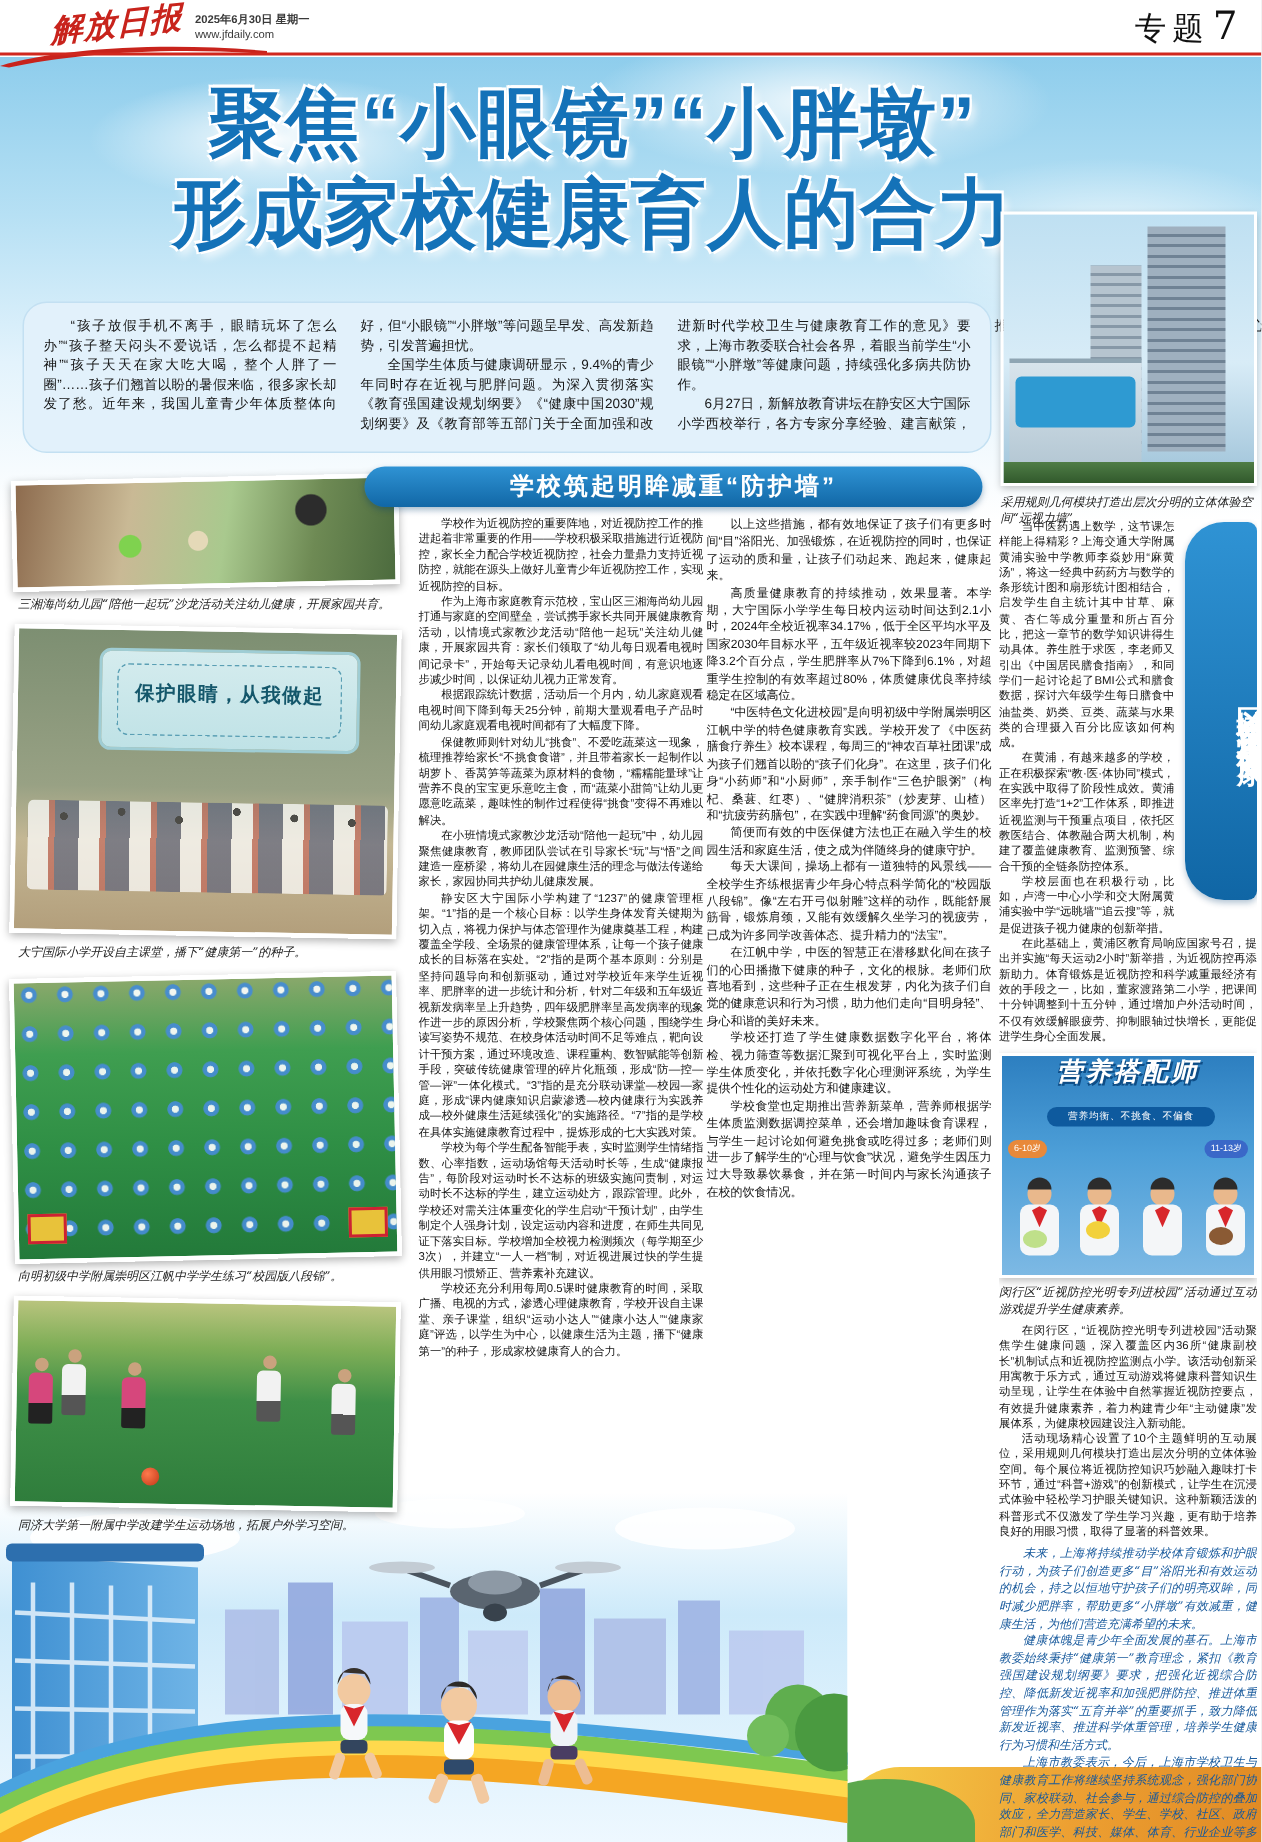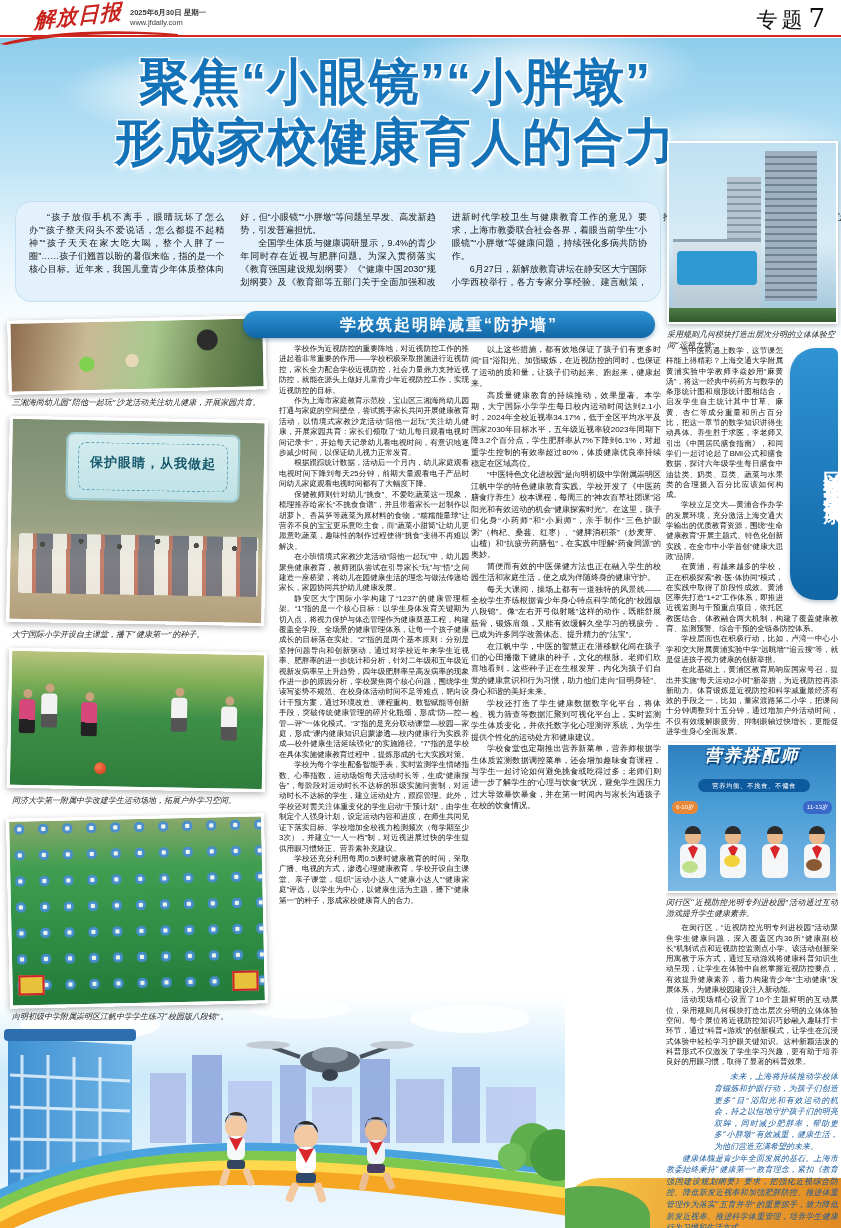--- a/index.html
+++ b/index.html
@@ -181,21 +181,21 @@
 
   <div class="sky"></div>
 
   <div class="headline">
     <div class="l">聚焦“小眼镜”“小胖墩”</div>
     <div class="l">形成家校健康育人的合力</div>
   </div>
   <div class="byline">文/ 龚洁芸</div>
 
   <div class="intro">
-    <p>“孩子放假手机不离手，眼睛玩坏了怎么办”“孩子整天闷头不爱说话，怎么都提不起精神”“孩子天天在家大吃大喝，整个人胖了一圈”……孩子们翘首以盼的暑假来临，指的是一个核心目标。近年来，我国儿童青少年体质整体向好，但“小眼镜”“小胖墩”等问题呈早发、高发新趋势，引发普遍担忧。</p>
+    <p>“孩子放假手机不离手，眼睛玩坏了怎么办”“孩子整天闷头不爱说话，怎么都提不起精神”“孩子天天在家大吃大喝，整个人胖了一圈”……孩子们翘首以盼的暑假来临，很多家长却发了愁。近年来，我国儿童青少年体质整体向好，但“小眼镜”“小胖墩”等问题呈早发、高发新趋势，引发普遍担忧。</p>
     <p>全国学生体质与健康调研显示，9.4%的青少年同时存在近视与肥胖问题。为深入贯彻落实《教育强国建设规划纲要》《“健康中国2030”规划纲要》及《教育部等五部门关于全面加强和改进新时代学校卫生与健康教育工作的意见》要求，上海市教委联合社会各界，着眼当前学生“小眼镜”“小胖墩”等健康问题，持续强化多病共防协作。</p>
     <p>6月27日，新解放教育讲坛在静安区大宁国际小学西校举行，各方专家分享经验、建言献策，推动全市中小学近视和肥胖防控工作深入人心。</p>
   </div>
 
   <div class="building">
     <div class="b-tower"></div>
     <div class="b-tower2"></div>
     <div class="b-school"></div>
     <div class="b-banner"></div>
     <div class="b-green"></div>
@@ -210,66 +210,65 @@
       <div class="photo-caption">三湘海尚幼儿园“陪他一起玩”沙龙活动关注幼儿健康，开展家园共育。</div>
     </div>
     <div class="fig">
       <div class="ph ph2 r2">
         <div class="screen">
           <div class="screen-inner">保护眼睛，从我做起</div>
         </div>
         <div class="kids-row"></div>
       </div>
       <div class="photo-caption">大宁国际小学开设自主课堂，播下“健康第一”的种子。</div>
+    </div>
+    <div class="fig">
+      <div class="ph ph3 r1">
+        <div class="flag" style="left:6px;"></div>
+        <div class="flag" style="right:6px;"></div>
+      </div>
+      <div class="photo-caption">向明初级中学附属崇明区江帆中学学生练习“校园版八段锦”。</div>
     </div>
     <div class="fig">
       <div class="ph ph4 r2">
         <div class="player pw" style="left:30px; top:42px;"></div>
         <div class="player pk" style="left:70px; top:50px;"></div>
         <div class="player pw" style="left:160px; top:44px;"></div>
         <div class="player pw" style="left:210px; top:52px;"></div>
         <div class="player pk" style="left:8px; top:48px;"></div>
         <div class="ball"></div>
       </div>
       <div class="photo-caption">同济大学第一附属中学改建学生运动场地，拓展户外学习空间。</div>
     </div>
-    <div class="fig">
-      <div class="ph ph3 r1">
-        <div class="flag" style="left:6px;"></div>
-        <div class="flag" style="right:6px;"></div>
-      </div>
-      <div class="photo-caption">向明初级中学附属崇明区江帆中学学生练习“校园版八段锦”。</div>
-    </div>
   </div>
 
   <div id="col1" class="bodycol">
     <p>学校作为近视防控的重要阵地，对近视防控工作的推进起着非常重要的作用——学校积极采取措施进行近视防控，家长全力配合学校近视防控，社会力量鼎力支持近视防控，就能在源头上做好儿童青少年近视防控工作，实现近视防控的目标。</p>
     <p>作为上海市家庭教育示范校，宝山区三湘海尚幼儿园打通与家庭的空间壁垒，尝试携手家长共同开展健康教育活动，以情境式家教沙龙活动“陪他一起玩”关注幼儿健康，开展家园共育：家长们领取了“幼儿每日观看电视时间记录卡”，开始每天记录幼儿看电视时间，有意识地逐步减少时间，以保证幼儿视力正常发育。</p>
     <p>根据跟踪统计数据，活动后一个月内，幼儿家庭观看电视时间下降到每天25分钟，前期大量观看电子产品时间幼儿家庭观看电视时间都有了大幅度下降。</p>
     <p>保健教师则针对幼儿“挑食”、不爱吃蔬菜这一现象，梳理推荐给家长“不挑食食谱”，并且带着家长一起制作以胡萝卜、香莴笋等蔬菜为原材料的食物，“糯糯能量球”让营养不良的宝宝更乐意吃主食，而“蔬菜小甜筒”让幼儿更愿意吃蔬菜，趣味性的制作过程使得“挑食”变得不再难以解决。</p>
     <p>在小班情境式家教沙龙活动“陪他一起玩”中，幼儿园聚焦健康教育，教师团队尝试在引导家长“玩”与“悟”之间建造一座桥梁，将幼儿在园健康生活的理念与做法传递给家长，家园协同共护幼儿健康发展。</p>
     <p>静安区大宁国际小学构建了“1237”的健康管理框架。“1”指的是一个核心目标：以学生身体发育关键期为切入点，将视力保护与体态管理作为健康奠基工程，构建覆盖全学段、全场景的健康管理体系，让每一个孩子健康成长的目标落在实处。“2”指的是两个基本原则：分别是坚持问题导向和创新驱动，通过对学校近年来学生近视率、肥胖率的进一步统计和分析，针对二年级和五年级近视新发病率呈上升趋势，四年级肥胖率呈高发病率的现象作进一步的原因分析，学校聚焦两个核心问题，围绕学生读写姿势不规范、在校身体活动时间不足等难点，靶向设计干预方案，通过环境改造、课程重构、数智赋能等创新手段，突破传统健康管理的碎片化瓶颈，形成“防—控—管—评”一体化模式。“3”指的是充分联动课堂—校园—家庭，形成“课内健康知识启蒙渗透—校内健康行为实践养成—校外健康生活延续强化”的实施路径。“7”指的是学校在具体实施健康教育过程中，提炼形成的七大实践对策。</p>
     <p>学校为每个学生配备智能手表，实时监测学生情绪指数、心率指数，运动场馆每天活动时长等，生成“健康报告”，每阶段对运动时长不达标的班级实施问责制，对运动时长不达标的学生，建立运动处方，跟踪管理。此外，学校还对需关注体重变化的学生启动“干预计划”，由学生制定个人强身计划，设定运动内容和进度，在师生共同见证下落实目标。学校增加全校视力检测频次（每学期至少3次），并建立“一人一档”制，对近视进展过快的学生提供用眼习惯矫正、营养素补充建议。</p>
     <p>学校还充分利用每周0.5课时健康教育的时间，采取广播、电视的方式，渗透心理健康教育，学校开设自主课堂、亲子课堂，组织“运动小达人”“健康小达人”“健康家庭”评选，以学生为中心，以健康生活为主题，播下“健康第一”的种子，形成家校健康育人的合力。</p>
   </div>
   <div id="col2" class="bodycol">
     <p>以上这些措施，都有效地保证了孩子们有更多时间“目”浴阳光、加强锻炼，在近视防控的同时，也保证了运动的质和量，让孩子们动起来、跑起来，健康起来。</p>
     <p>高质量健康教育的持续推动，效果显著。本学期，大宁国际小学学生每日校内运动时间达到2.1小时，2024年全校近视率34.17%，低于全区平均水平及国家2030年目标水平，五年级近视率较2023年同期下降3.2个百分点，学生肥胖率从7%下降到6.1%，对超重学生控制的有效率超过80%，体质健康优良率持续稳定在区域高位。</p>
-    <p>“中医特色文化进校园”是向明初级中学附属崇明区江帆中学的特色健康教育实践。学校开发了《中医药膳食疗养生》校本课程，每周三的“神农百草社团课”浴阳光和有效运动的机会“健康探索时光”。在这里，孩子们化身“小药师”和“小厨师”，亲手制作“三色护眼粥”（枸杞、桑葚、红枣）、“健脾消积茶”（炒麦芽、山楂）和“抗疲劳药膳包”，在实践中理解“药食同源”的奥妙。</p>
+    <p>“中医特色文化进校园”是向明初级中学附属崇明区江帆中学的特色健康教育实践。学校开发了《中医药膳食疗养生》校本课程，每周三的“神农百草社团课”成为孩子们翘首以盼的“孩子们化身”。在这里，孩子们化身“小药师”和“小厨师”，亲手制作“三色护眼粥”（枸杞、桑葚、红枣）、“健脾消积茶”（炒麦芽、山楂）和“抗疲劳药膳包”，在实践中理解“药食同源”的奥妙。</p>
     <p>简便而有效的中医保健方法也正在融入学生的校园生活和家庭生活，使之成为伴随终身的健康守护。</p>
     <p>每天大课间，操场上都有一道独特的风景线——全校学生齐练根据青少年身心特点科学简化的“校园版八段锦”。像“左右开弓似射雕”这样的动作，既能舒展筋骨，锻炼肩颈，又能有效缓解久坐学习的视疲劳，已成为许多同学改善体态、提升精力的“法宝”。</p>
     <p>在江帆中学，中医的智慧正在潜移默化间在孩子们的心田播撒下健康的种子，文化的根脉。老师们欣喜地看到，这些种子正在生根发芽，内化为孩子们自觉的健康意识和行为习惯，助力他们走向“目明身轻”、身心和谐的美好未来。</p>
     <p>学校还打造了学生健康数据数字化平台，将体检、视力筛查等数据汇聚到可视化平台上，实时监测学生体质变化，并依托数字化心理测评系统，为学生提供个性化的运动处方和健康建议。</p>
     <p>学校食堂也定期推出营养新菜单，营养师根据学生体质监测数据调控菜单，还会增加趣味食育课程，与学生一起讨论如何避免挑食或吃得过多；老师们则进一步了解学生的“心理与饮食”状况，避免学生因压力过大导致暴饮暴食，并在第一时间内与家长沟通孩子在校的饮食情况。</p>
   </div>
 
   <div class="rightcol">
     <div class="vbanner">区域协作关注学生体质健康</div>
     <p>当中医药遇上数学，这节课怎样能上得精彩？上海交通大学附属黄浦实验中学教师李焱妙用“麻黄汤”，将这一经典中药药方与数学的条形统计图和扇形统计图相结合，启发学生自主统计其中甘草、麻黄、杏仁等成分重量和所占百分比，把这一章节的数学知识讲得生动具体。养生胜于求医，李老师又引出《中国居民膳食指南》，和同学们一起讨论起了BMI公式和膳食数据，探讨六年级学生每日膳食中油盐类、奶类、豆类、蔬菜与水果类的合理摄入百分比应该如何构成。</p>
-    <p>学校立足交大—黄浦合作办学的发展环境，充分激活上海交通大学输出的优质教育资源，围绕“生命健康教育”开展主题式、特色化创新实践，在全市中小学首创“健康大思政”品牌。</p>
     <p>在黄浦，有越来越多的学校，正在积极探索“教·医·体协同”模式，在实践中取得了阶段性成效。黄浦区率先打造“1+2”工作体系，即推进近视监测与干预重点项目，依托区教医结合、体教融合两大机制，构建了覆盖健康教育、监测预警、综合干预的全链条防控体系。</p>
     <p>学校层面也在积极行动，比如，卢湾一中心小学和交大附属黄浦实验中学“远眺墙”“追云搜”等，就是促进孩子视力健康的创新举措。</p>
     <p>在此基础上，黄浦区教育局响应国家号召，提出并实施“每天运动2小时”新举措，为近视防控再添新助力。体育锻炼是近视防控和科学减重最经济有效的手段之一，比如，董家渡路第二小学，把课间十分钟调整到十五分钟，通过增加户外活动时间，不仅有效缓解眼疲劳、抑制眼轴过快增长，更能促进学生身心全面发展。</p>
 
     <div class="nut">
       <div class="nut-banner">营养搭配师</div>
       <div class="nut-slogan">营养均衡、不挑食、不偏食</div>
       <div class="nut-badge lf">6-10岁</div>
       <div class="nut-badge rt">11-13岁</div>
       <div class="nkid" style="left:10px;">
@@ -295,21 +294,21 @@
       <div class="veg" style="left:14px; bottom:18px; background:#bfe08a;"></div>
       <div class="veg" style="left:56px; bottom:24px; background:#f2d13c;"></div>
       <div class="veg" style="left:138px; bottom:20px; background:#8a5a34;"></div>
     </div>
     <div class="photo-caption">闵行区“近视防控光明专列进校园”活动通过互动游戏提升学生健康素养。</div>
 
     <p style="margin-top:4px;">在闵行区，“近视防控光明专列进校园”活动聚焦学生健康问题，深入覆盖区内36所“健康副校长”机制试点和近视防控监测点小学。该活动创新采用寓教于乐方式，通过互动游戏将健康科普知识生动呈现，让学生在体验中自然掌握近视防控要点，有效提升健康素养，着力构建青少年“主动健康”发展体系，为健康校园建设注入新动能。</p>
     <p>活动现场精心设置了10个主题鲜明的互动展位，采用规则几何模块打造出层次分明的立体体验空间。每个展位将近视防控知识巧妙融入趣味打卡环节，通过“科普+游戏”的创新模式，让学生在沉浸式体验中轻松学习护眼关键知识。这种新颖活泼的科普形式不仅激发了学生学习兴趣，更有助于培养良好的用眼习惯，取得了显著的科普效果。</p>
 
     <div class="concl">
-      <p style="margin-top:4px;margin-left:48px;">未来，上海将持续推动学校体育锻炼和护眼行动，为孩子们创造更多“目”浴阳光和有效运动的机会，持之以恒地守护孩子们的明亮双眸，同时减少肥胖率，帮助更多“小胖墩”有效减重，健康生活，为他们营造充满希望的未来。</p>
+      <p style="margin-top:4px;">未来，上海将持续推动学校体育锻炼和护眼行动，为孩子们创造更多“目”浴阳光和有效运动的机会，持之以恒地守护孩子们的明亮双眸，同时减少肥胖率，帮助更多“小胖墩”有效减重，健康生活，为他们营造充满希望的未来。</p>
       <p>健康体魄是青少年全面发展的基石。上海市教委始终秉持“健康第一”教育理念，紧扣《教育强国建设规划纲要》要求，把强化近视综合防控、降低新发近视率和加强肥胖防控、推进体重管理作为落实“五育并举”的重要抓手，致力降低新发近视率、推进科学体重管理，培养学生健康行为习惯和生活方式。</p>
       <p>上海市教委表示，今后，上海市学校卫生与健康教育工作将继续坚持系统观念，强化部门协同、家校联动、社会参与，通过综合防控的叠加效应，全力营造家长、学生、学校、社区、政府部门和医学、科技、媒体、体育、行业企业等多方互相联动的防控合力，以久久为功的韧劲推动“小眼镜”“小胖墩”防控工作取得实实在在的效果。</p>
     </div>
   </div>
 
   <div class="illus">
     <svg width="565" height="233" viewBox="0 0 565 233">
       <defs>
         <linearGradient id="skyg" x1="0" y1="0" x2="0" y2="1">
           <stop offset="0" stop-color="#ffffff"></stop>

